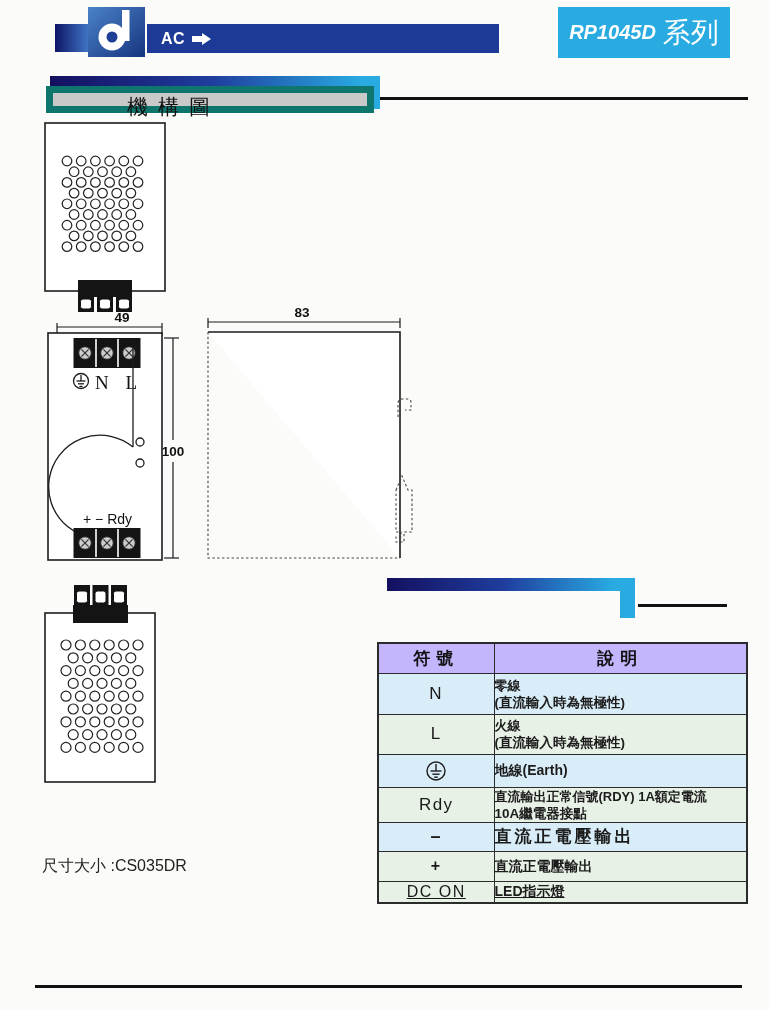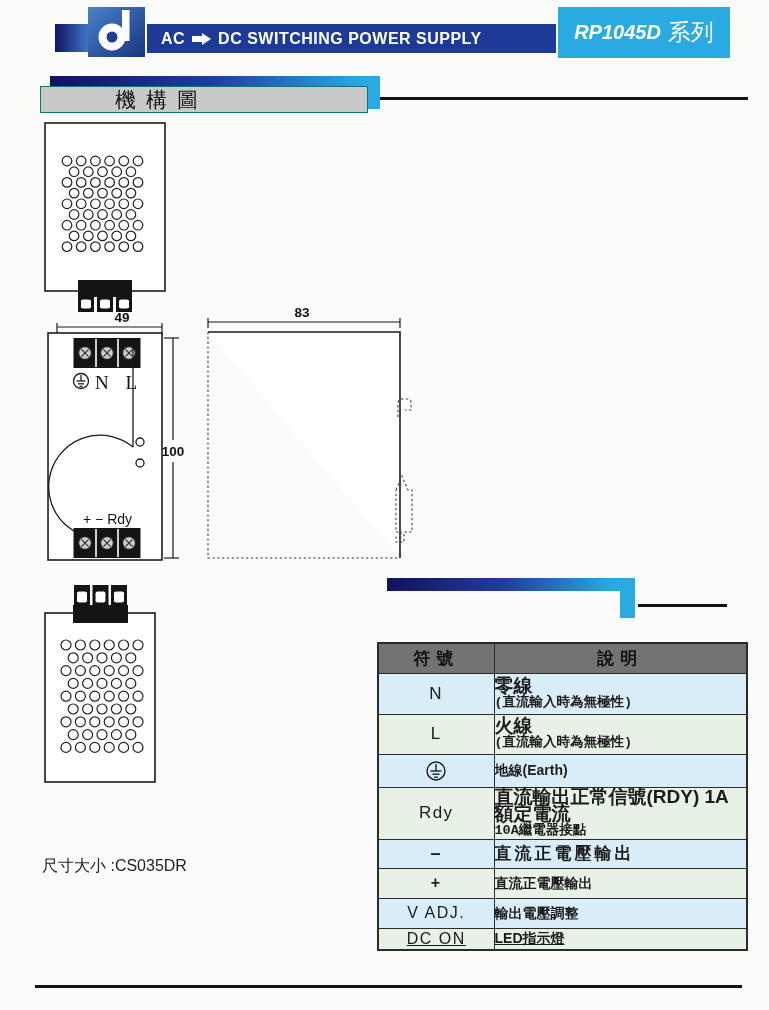--- a/index.html
+++ b/index.html
@@ -5,39 +5,39 @@
   html,body{margin:0;padding:0;background:#e8e8e8;}
   #page{
     position:relative;width:769px;height:1010px;margin:0 auto;
     background:#fbfbf9;overflow:hidden;
     font-family:"Liberation Sans",sans-serif;color:#1a1a1a;
   }
   
   .hdr-leftrect{position:absolute;left:55px;top:24px;width:33px;height:28px;
     background:linear-gradient(90deg,#0f1566,#3f74c4);}
   .hdr-logo{position:absolute;left:88px;top:7px;width:57px;height:50px;}
-  .hdr-banner{position:absolute;left:147px;top:24px;width:409px;height:29px;
+  .hdr-banner{position:absolute;left:147px;top:24px;width:352px;height:29px;
     background:#1d3a96;color:#fff;font-weight:bold;font-size:16px;
     display:flex;align-items:center;padding-left:14px;box-sizing:border-box;
     letter-spacing:.5px;}
   .arr{display:inline-flex;align-items:center;margin:0 7px;}
   .arr .shaft{width:10px;height:6px;background:#fff;}
   .arr .head{width:0;height:0;border-left:9px solid #fff;
     border-top:6px solid transparent;border-bottom:6px solid transparent;}
   .hdr-series{position:absolute;left:558px;top:7px;width:172px;height:51px;
     background:#29abe2;color:#fff;display:flex;align-items:center;justify-content:center;}
   .hdr-series .code{font-size:20px;font-weight:bold;font-style:italic;letter-spacing:0;}
-  .hdr-series .suffix{font-size:23px;margin-left:7px;font-family:Liberation Mono, monospace;}
+  .hdr-series .suffix{font-size:28px;margin-left:7px;font-family:Liberation Mono, monospace;}
   
   .sec-bar{position:absolute;height:13px;
     background:linear-gradient(90deg,#141060 0%,#1f3e9e 50%,#29abe2 96%);}
   .sec-corner{position:absolute;background:#29abe2;}
-  .sec-box{position:absolute;background:#c9c9c9;border:1px solid #0f766e;
-    display:flex;align-items:center;box-sizing:border-box;
-    font-family:"Liberation Serif","DejaVu Serif",serif;color:#111;}
+  .sec-box{position:absolute;background:#c9c9c9;border:7px solid #0f766e;
+    display:flex;box-sizing:border-box;
+    font-family:"Liberation Serif","DejaVu Serif",serif;color:#111;margin-left:6px;}
   .sec-line{position:absolute;background:#111;}
   
   #drawing{position:absolute;left:30px;top:115px;}
   #drawing .outline{fill:#fff;stroke:#1c1c1c;stroke-width:1.6;}
   #drawing .thin{stroke:#1c1c1c;stroke-width:1.3;fill:none;}
   #drawing .dim{stroke:#1c1c1c;stroke-width:1.2;fill:none;}
   #drawing .dimtxt{font-family:"Liberation Sans",sans-serif;font-weight:bold;
     font-size:13.5px;fill:#111;}
   #drawing .holes circle{fill:#fff;stroke:#222;stroke-width:1.2;}
   #drawing .blk{fill:#141414;}
@@ -50,28 +50,28 @@
     font-size:19px;fill:#111;letter-spacing:6px;}
   #drawing .smalltxt{font-family:"Liberation Sans",sans-serif;font-size:14px;fill:#111;}
   
   .notes{position:absolute;left:42px;top:852px;font-size:16px;line-height:28px;color:#222;}
   
   table.wiring{position:absolute;left:377px;top:642px;width:371px;
     border-collapse:collapse;table-layout:fixed;}
   table.wiring th,table.wiring td{border:1.6px solid #2b2b2b;padding:0;}
   table.wiring{border:2.5px solid #2b2b2b;}
   col.c-sym{width:116px;}
-  tr.hd{height:30px;background:#737373;}
+  tr.hd{height:30px;background:#c4b5fd;}
   tr.hd th{font-size:17px;letter-spacing:6px;color:#111;}
   tr.r-blue{background:#d9edf8;}
   tr.r-green{background:#e7f1e5;}
   td.sym{text-align:center;font-size:17px;letter-spacing:1.5px;color:#1a1a1a;}
   td.desc{padding:3px 6px 3px 12px;font-weight:bold;color:#1c1c1c;}
-  td.desc .l1{font-size:19px;line-height:17px;}
-  td.desc .l2{font-size:13.5px;line-height:17px;font-family:Liberation Mono, monospace;}
+  td.desc .l1{font-size:13px;line-height:17px;}
+  td.desc .l2{font-size:13.5px;line-height:17px;}
   tr.row-n{height:41px;} tr.row-l{height:40px;} tr.row-e{height:33px;}
   tr.row-rdy{height:32px;} tr.row-m{height:29px;} tr.row-p{height:30px;}
   tr.row-v{height:30px;} tr.row-d{height:22px;text-decoration:underline;}
   tr.row-m td.desc .l1{font-size:17px;letter-spacing:3px;}
   tr.row-e td.desc .l1,tr.row-v td.desc .l1,tr.row-d td.desc .l1,tr.row-p td.desc .l1{font-size:14px;}
   tr.row-m td.sym{font-size:18px;font-weight:bold;}
   tr.row-p td.sym{font-size:16px;font-weight:bold;}
   tr.row-v td.sym,tr.row-d td.sym{font-size:16px;}
   .earth-ic{display:block;margin:0 auto;}
   
@@ -99,21 +99,20 @@
     <rect x="34" y="3" width="7.5" height="31" fill="#fff"></rect>
     <circle cx="24" cy="30" r="5.5" fill="#1d3f94"></circle>
   </svg>
 
   <div class="hdr-banner">
     <span>AC</span>
     <span class="arr">
       <span class="shaft"></span>
         <span class="head"></span>
     </span>
-    <span>DC SWITCHING POWER SUPPLY</span>
   </div>
 
   <div class="hdr-series">
     <span class="code">RP1045D</span>
     <span class="suffix">系列</span>
   </div>
 
   <div class="sec-bar" style="left:50px;top:76px;width:326px;"></div>
   <div class="sec-corner" style="left:366px;top:76px;width:14px;height:33px;"></div>
   <div class="sec-box" style="left:40px;top:86px;width:328px;height:27px;padding-left:74px;font-size:21px;letter-spacing:10px;">
@@ -402,26 +401,20 @@
       <td class="desc">
             <div class="l1">直流正電壓輸出</div>
           </td>
     </tr>
     <tr class="r-green row-p">
       <td class="sym">+</td>
       <td class="desc">
             <div class="l1">直流正電壓輸出</div>
           </td>
     </tr>
-    <tr class="r-blue row-v">
-      <td class="sym">V ADJ.</td>
-      <td class="desc">
-            <div class="l1">輸出電壓調整</div>
-          </td>
-    </tr>
     <tr class="r-green row-d">
       <td class="sym">DC ON</td>
       <td class="desc">
             <div class="l1">LED指示燈</div>
           </td>
     </tr>
   </tbody>
     </table>
 
   <div class="notes">

